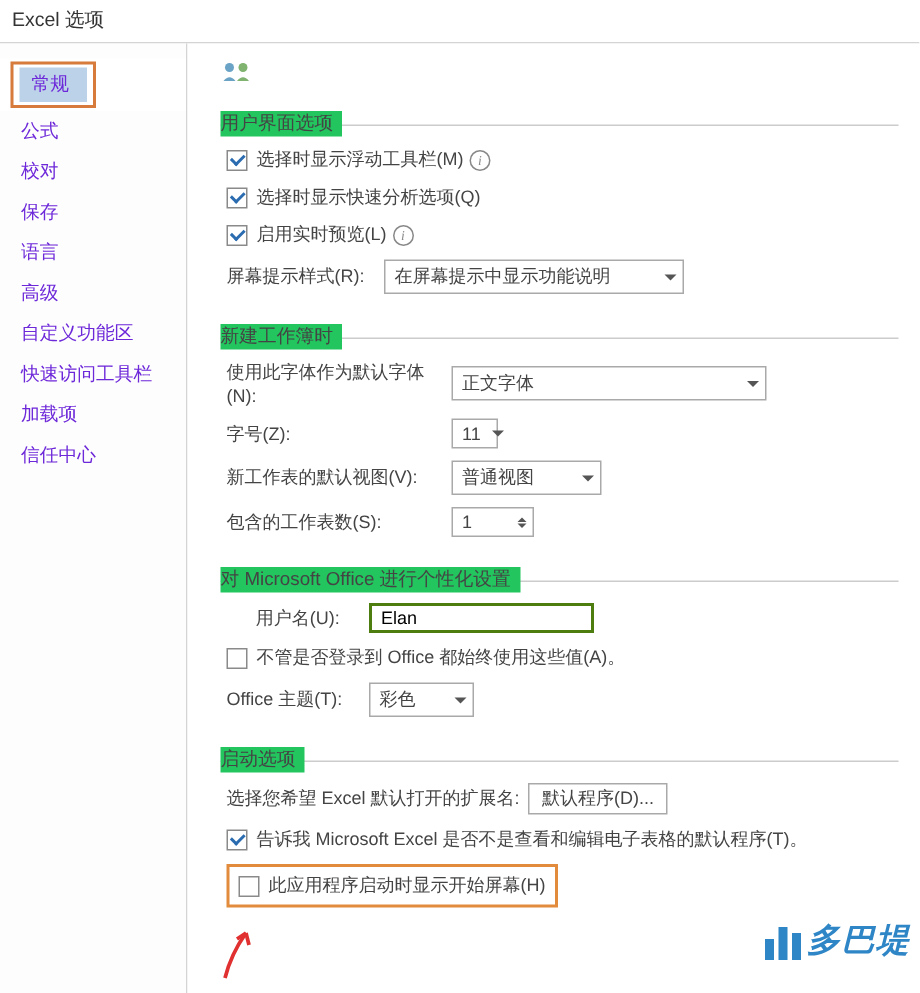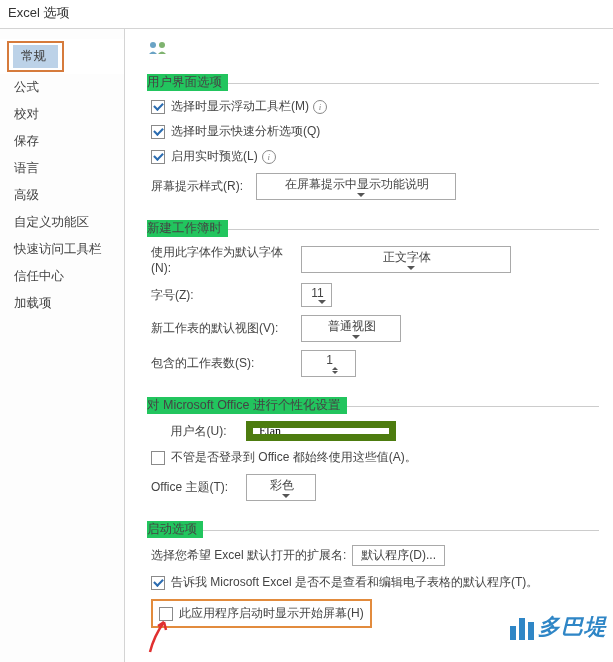--- a/index.html
+++ b/index.html
@@ -29,21 +29,21 @@
     width: 125px;
     background: #fdfdfd;
     border-right: 1px solid #d4d4d4;
     padding-top: 10px;
     flex-shrink: 0;
   }
   .sidebar-item {
     padding: 5px 12px 5px 14px;
     cursor: pointer;
     font-size: 12.5px;
-    color: #404040;
+    color: #6d28d9;
   }
   .sidebar-item.selected {
     padding: 4px 12px 4px 13px;
   }
   .sidebar-item.selected {
     background: #fff;
   }
   .sel-outer {
     border: 2px solid #d67b3c;
     display: inline-block;
@@ -136,36 +136,34 @@
   }
   .dropdown {
     border: 1px solid #a9a9a9;
     background: #fff;
     display: inline-flex;
     align-items: center;
     justify-content: space-between;
     padding: 2px 4px 2px 6px;
     font-size: 12px;
     min-height: 20px;
-    flex-direction: column;
   }
   .dropdown .caret {
     width: 0; height: 0;
     border-left: 4px solid transparent;
     border-right: 4px solid transparent;
     border-top: 4px solid #555;
     margin-left: 8px;
   }
   .textfield {
-    border: 7px solid #4d7c0f;
+    border: 2px solid #4d7c0f;
     background: #fff;
     padding: 2px 6px;
     font-size: 12px;
     height: 20px;
-    font-family: Liberation Serif, serif;
   }
   .highlight-box {
     border: 2px solid #e28b3d;
     padding: 4px 6px;
     display: inline-flex;
     align-items: center;
   }
   .arrow-annot {
     position: absolute;
     bottom: 6px;
@@ -198,22 +196,22 @@
     <div class="sidebar-item selected">
       <span class="sel-outer"><span class="sel-inner">常规</span></span>
     </div>
     <div class="sidebar-item">公式</div>
     <div class="sidebar-item">校对</div>
     <div class="sidebar-item">保存</div>
     <div class="sidebar-item">语言</div>
     <div class="sidebar-item">高级</div>
     <div class="sidebar-item">自定义功能区</div>
     <div class="sidebar-item">快速访问工具栏</div>
+    <div class="sidebar-item">加载项</div>
     <div class="sidebar-item">信任中心</div>
-    <div class="sidebar-item">加载项</div>
   </div>
 
   <div class="content">
 
     <div class="icon-row">
       <svg width="22" height="16">
         <circle cx="6" cy="5" r="3" fill="#6aa3c5"></circle>
           <path d="M2 14 Q6 9 10 14" fill="#6aa3c5"></path>
         <circle cx="15" cy="5" r="3" fill="#7fb36f"></circle>
           <path d="M11 14 Q15 9 19 14" fill="#7fb36f"></path>

